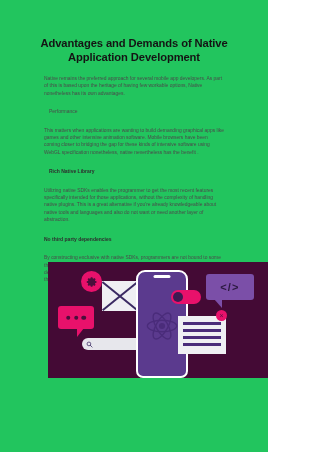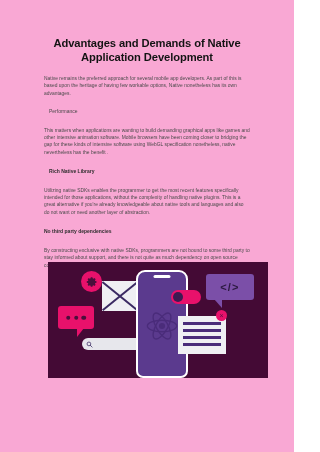--- a/index.html
+++ b/index.html
@@ -9,23 +9,23 @@
   }
   body {
     width: 320px;
     height: 452px;
     overflow: hidden;
     font-family: "Liberation Sans", sans-serif;
     color: #3a3a3a;
     position: relative;
   }
   .page {
-    width: 294px;
+    width: 268px;
     height: 452px;
-    background: #f9a8d4;
+    background: #22c55e;
     position: relative;
     box-sizing: border-box;
     padding: 0;
   }
   .doc-title {
     margin: 0;
     padding: 36px 36px 0 36px;
     font-size: 11.2px;
     line-height: 14px;
     font-weight: bold;

